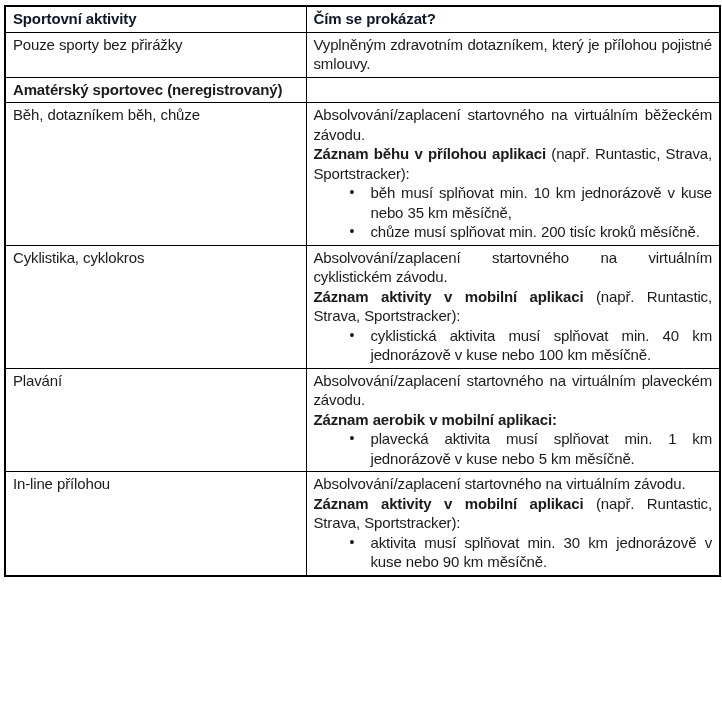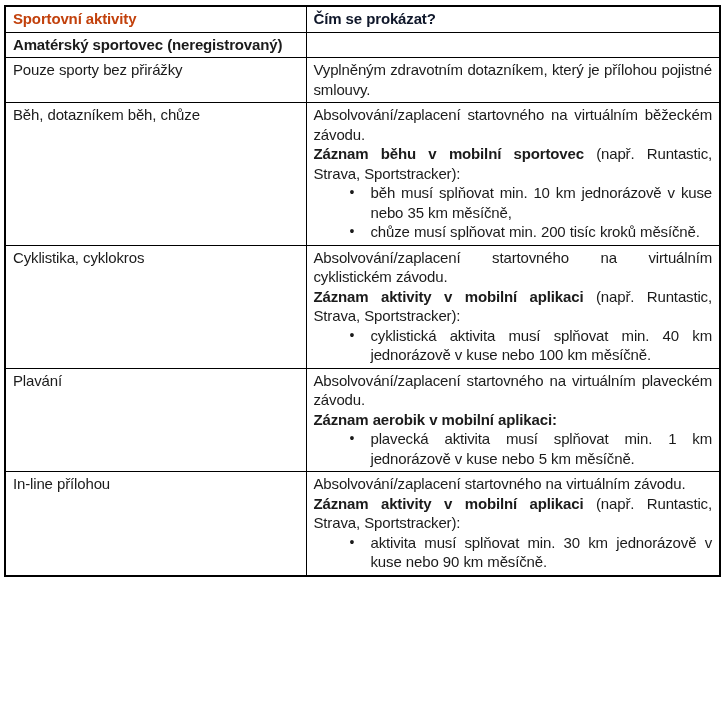--- a/index.html
+++ b/index.html
@@ -55,40 +55,40 @@
 </head>
 <body>
 
 <table class="doc-table">
   <colgroup>
     <col class="c1">
     <col class="c2">
   </colgroup>
   <thead>
     <tr>
-      <th style="color: #c2410c; padding-left: 7px;">Sportovní aktivity</th>
+      <th style="color: #0f172a; padding-left: 7px;">Sportovní aktivity</th>
       <th style="color: #0f172a;">Čím se prokázat?</th>
     </tr>
   </thead>
   <tbody>
-      <tr>
-        <td class="activity-cell section">Amatérský sportovec (neregistrovaný)</td>
-        <td class="proof-cell"></td>
-      </tr>
       <tr>
         <td class="activity-cell">Pouze sporty bez přirážky</td>
         <td class="proof-cell">
           <div class="para"><span>Vyplněným zdravotním dotazníkem, který je přílohou pojistné smlouvy.</span></div>
         </td>
       </tr>
       <tr>
+        <td class="activity-cell section">Amatérský sportovec (neregistrovaný)</td>
+        <td class="proof-cell"></td>
+      </tr>
+      <tr>
         <td class="activity-cell">Běh, dotazníkem běh, chůze</td>
         <td class="proof-cell">
           <div class="para"><span>Absolvování/zaplacení startovného na virtuálním běžeckém závodu.</span></div>
-          <div class="para"><span class="bold">Záznam běhu v mobilní sportovec</span><span> (např. Runtastic, Strava, Sportstracker):</span></div>
+          <div class="para"><span class="bold">Záznam běhu v přílohou aplikaci</span><span> (např. Runtastic, Strava, Sportstracker):</span></div>
           <div class="bullet-item"><span class="dot">•</span><span>běh musí splňovat min. 10 km jednorázově v kuse nebo 35 km měsíčně,</span></div>
           <div class="bullet-item"><span class="dot">•</span><span>chůze musí splňovat min. 200 tisíc kroků měsíčně.</span></div>
         </td>
       </tr>
       <tr>
         <td class="activity-cell">Cyklistika, cyklokros</td>
         <td class="proof-cell">
           <div class="para"><span>Absolvování/zaplacení startovného na virtuálním cyklistickém závodu.</span></div>
           <div class="para"><span class="bold">Záznam aktivity v mobilní aplikaci</span><span> (např. Runtastic, Strava, Sportstracker):</span></div>
           <div class="bullet-item"><span class="dot">•</span><span>cyklistická aktivita musí splňovat min. 40 km jednorázově v kuse nebo 100 km měsíčně.</span></div>

